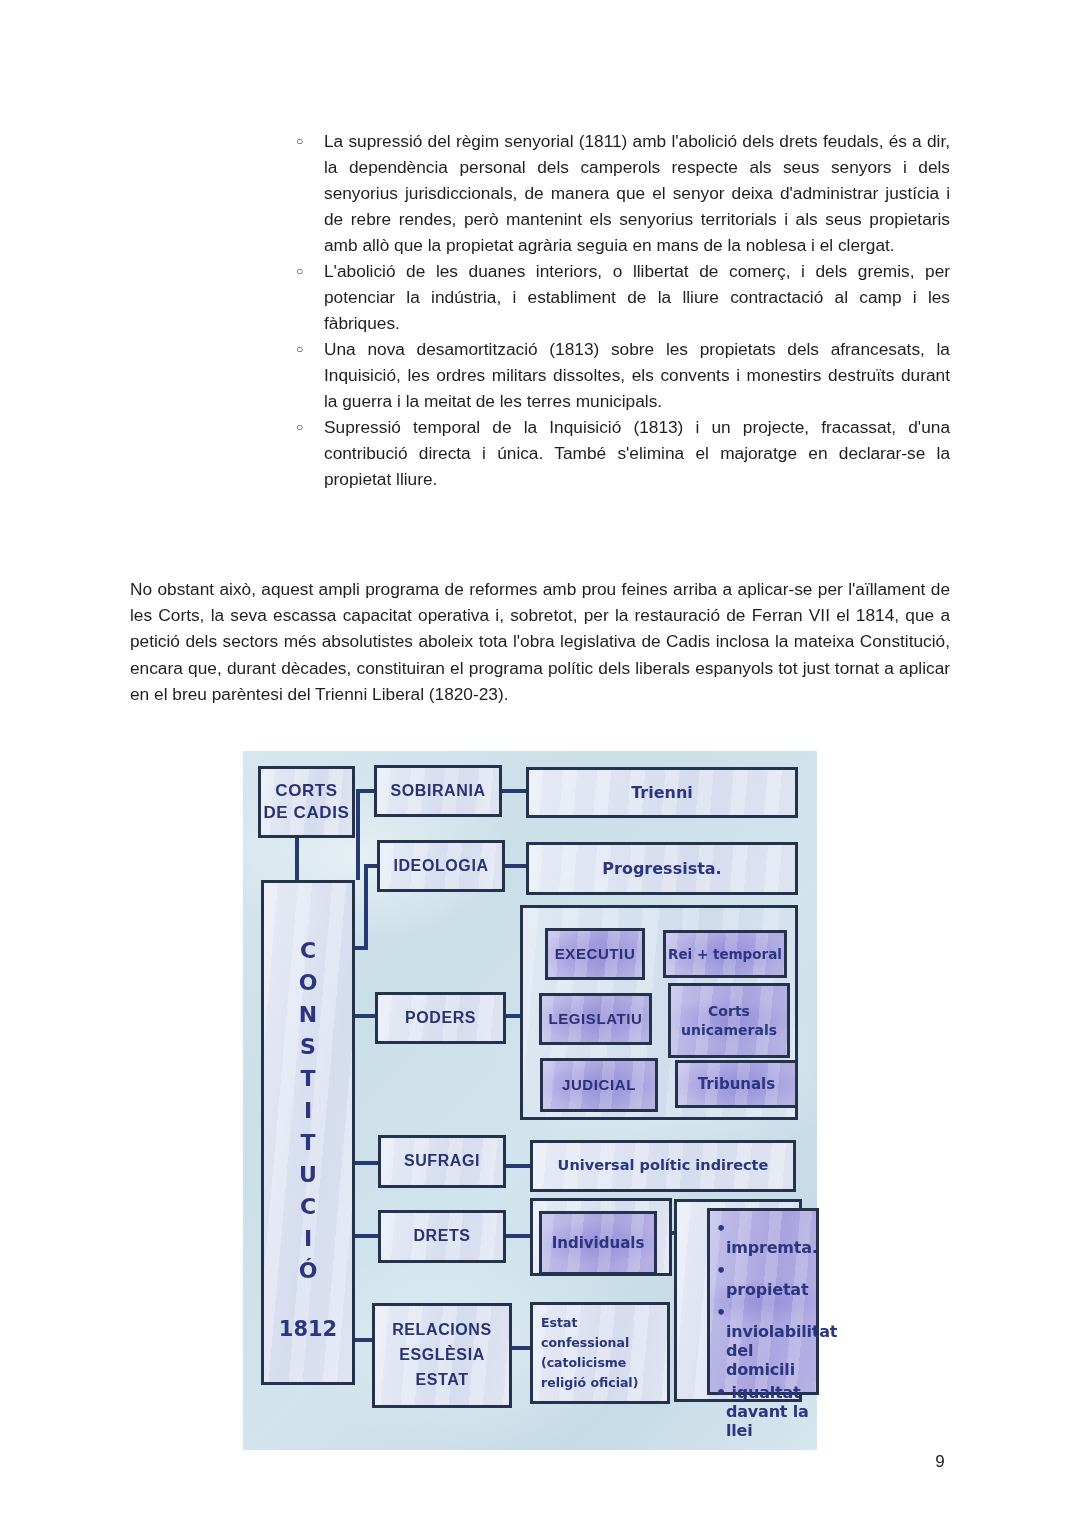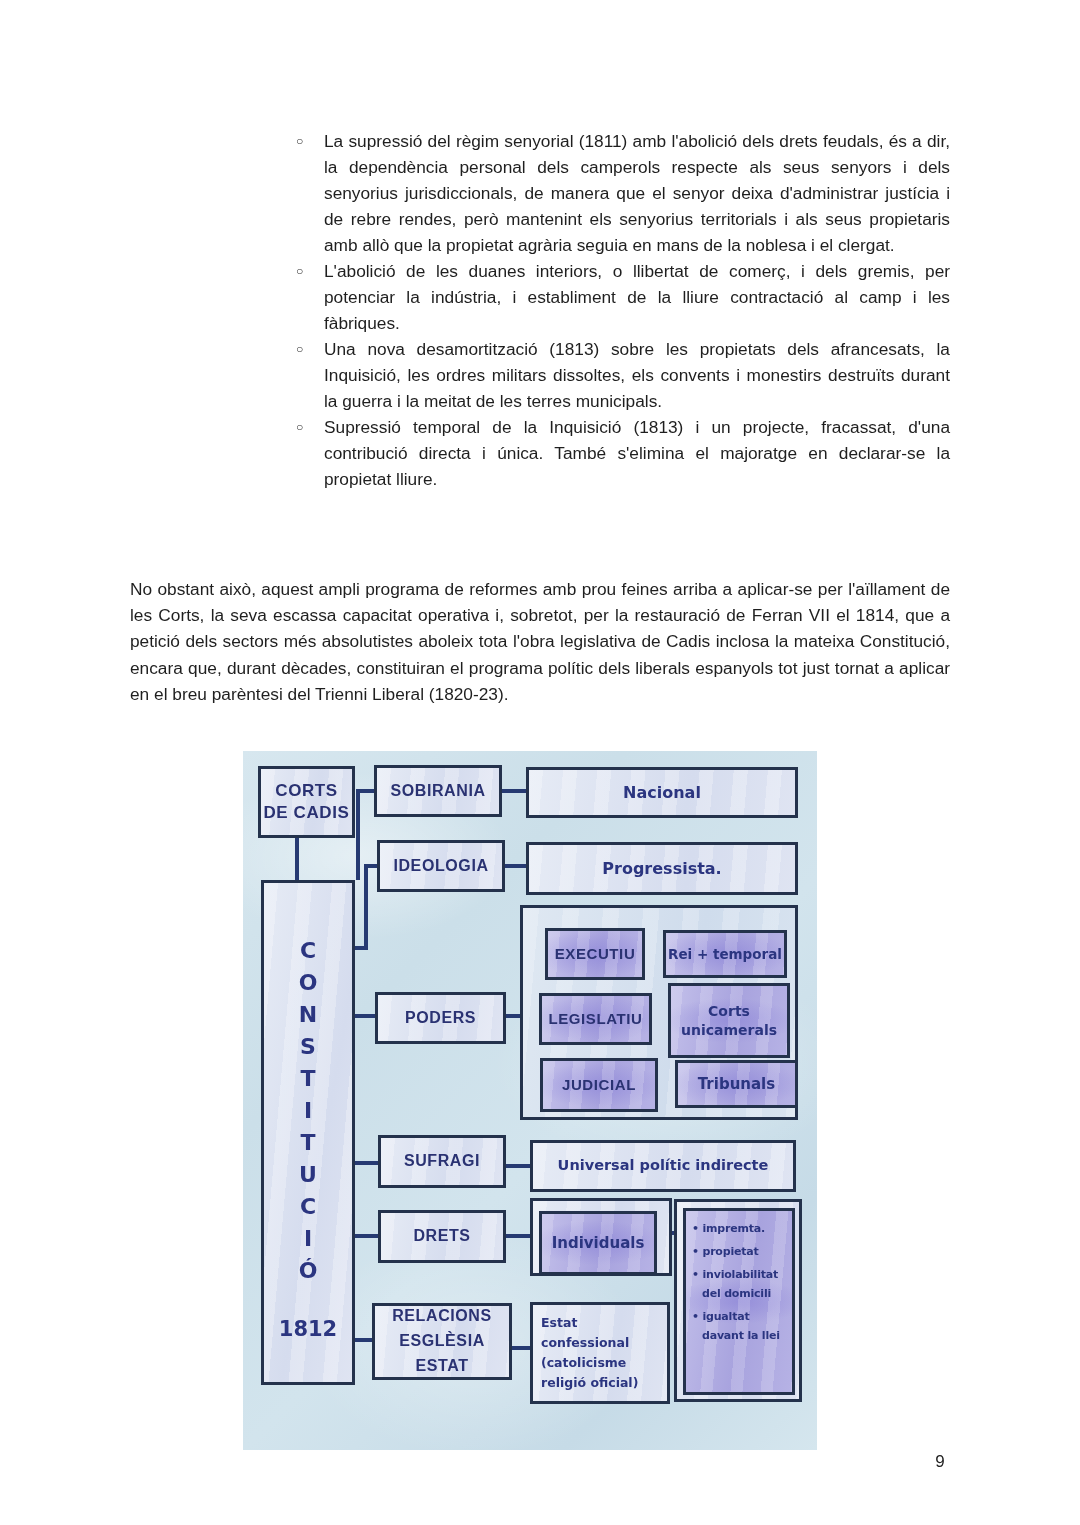--- a/index.html
+++ b/index.html
@@ -37,21 +37,21 @@
       linear-gradient(100deg,#c3c0ea,#a8a3de 55%,#b6b2e5);
   }
   .cap-label{font-weight:bold;font-size:16px;letter-spacing:.6px;color:#2a3272;line-height:1.3;}
   .hand{font-family:"DejaVu Sans", sans-serif;font-weight:bold;color:#2b3580;font-size:15px;line-height:1.35;}
   .ln{position:absolute;background:#263a72;z-index:1;}
   .const-col{flex-direction:column;justify-content:flex-start;padding-top:52px;}
   .const-letter{font-family:"DejaVu Sans", sans-serif;font-weight:bold;font-size:22px;
     line-height:32px;color:#2b3580;}
   .const-year{font-family:"DejaVu Sans", sans-serif;font-weight:bold;font-size:21px;
     color:#2b3580;margin-top:30px;}
-  .drets-list{display:block;text-align:left;padding:8px 4px 6px 6px;font-size:11px;line-height:19px;letter-spacing:-.2px;}
+  .drets-list{display:block;text-align:left;padding:8px 4px 6px 6px;font-size:16px;line-height:19px;letter-spacing:-.2px;margin-left:24px;}
   .drets-item{padding-left:10px;text-indent:-10px;margin-bottom:4px;}
   .drets-item::before{content:"• ";}
   .estat-text{text-align:left;font-size:12.5px;line-height:1.6;padding:4px 2px 4px 8px;}
 </style>
 </head>
 <body>
 
 <div>
 
   <div class="bullet-list">
@@ -109,21 +109,21 @@
       <span class="const-letter">I</span>
       <span class="const-letter">T</span>
       <span class="const-letter">U</span>
       <span class="const-letter">C</span>
       <span class="const-letter">I</span>
       <span class="const-letter">Ó</span>
       <span class="const-year">1812</span>
     </div>
 
     <div class="dbox cap-label" style="left:131px;top:14px;width:128px;height:52px;">SOBIRANIA</div>
-    <div class="dbox hand" style="left:283px;top:16px;width:272px;height:51px;font-size:16px;">Nacional</div>
+    <div class="dbox hand" style="left:283px;top:16px;width:272px;height:51px;font-size:16px;">Trienni</div>
 
     <div class="dbox cap-label" style="left:134px;top:89px;width:128px;height:52px;">IDEOLOGIA</div>
     <div class="dbox hand" style="left:283px;top:91px;width:272px;height:53px;font-size:16px;">Progressista.</div>
 
     <div class="dbox" style="left:277px;top:154px;width:278px;height:215px;background:
          repeating-linear-gradient(95deg, rgba(255,255,255,.22) 0 16px, rgba(255,255,255,0) 16px 40px),
          linear-gradient(100deg,#dfe8f2,#cfdcec 60%,#d9e4f0);"></div>
     <div class="dbox cap-label" style="left:132px;top:241px;width:131px;height:52px;">PODERS</div>
 
     <div class="dbox cap-label purple" style="left:302px;top:177px;width:100px;height:52px;font-size:15px;">EXECUTIU</div>
@@ -142,20 +142,20 @@
     <div class="dbox" style="left:287px;top:447px;width:142px;height:78px;"></div>
     <div class="dbox hand purple" style="left:296px;top:460px;width:118px;height:64px;">Individuals</div>
     <div class="dbox" style="left:431px;top:448px;width:128px;height:203px;"></div>
     <div class="dbox hand purple drets-list" style="left:440px;top:457px;width:112px;height:187px;">
       <div class="drets-item">impremta.</div>
       <div class="drets-item">propietat</div>
       <div class="drets-item">inviolabilitat del domicili</div>
       <div class="drets-item">igualtat davant la llei</div>
     </div>
 
-    <div class="dbox cap-label" style="left:129px;top:552px;width:140px;height:77px;padding:4px;line-height:1.55;">RELACIONS ESGLÈSIA ESTAT</div>
+    <div class="dbox cap-label" style="left:129px;top:552px;width:140px;height:105px;padding:4px;line-height:1.55;">RELACIONS ESGLÈSIA ESTAT</div>
     <div class="dbox hand estat-text" style="left:287px;top:551px;width:140px;height:102px;">Estat confessional (catolicisme religió oficial)</div>
 
   </div>
 
   <div class="page-number">9</div>
 
 </div>
 
 </body></html>

